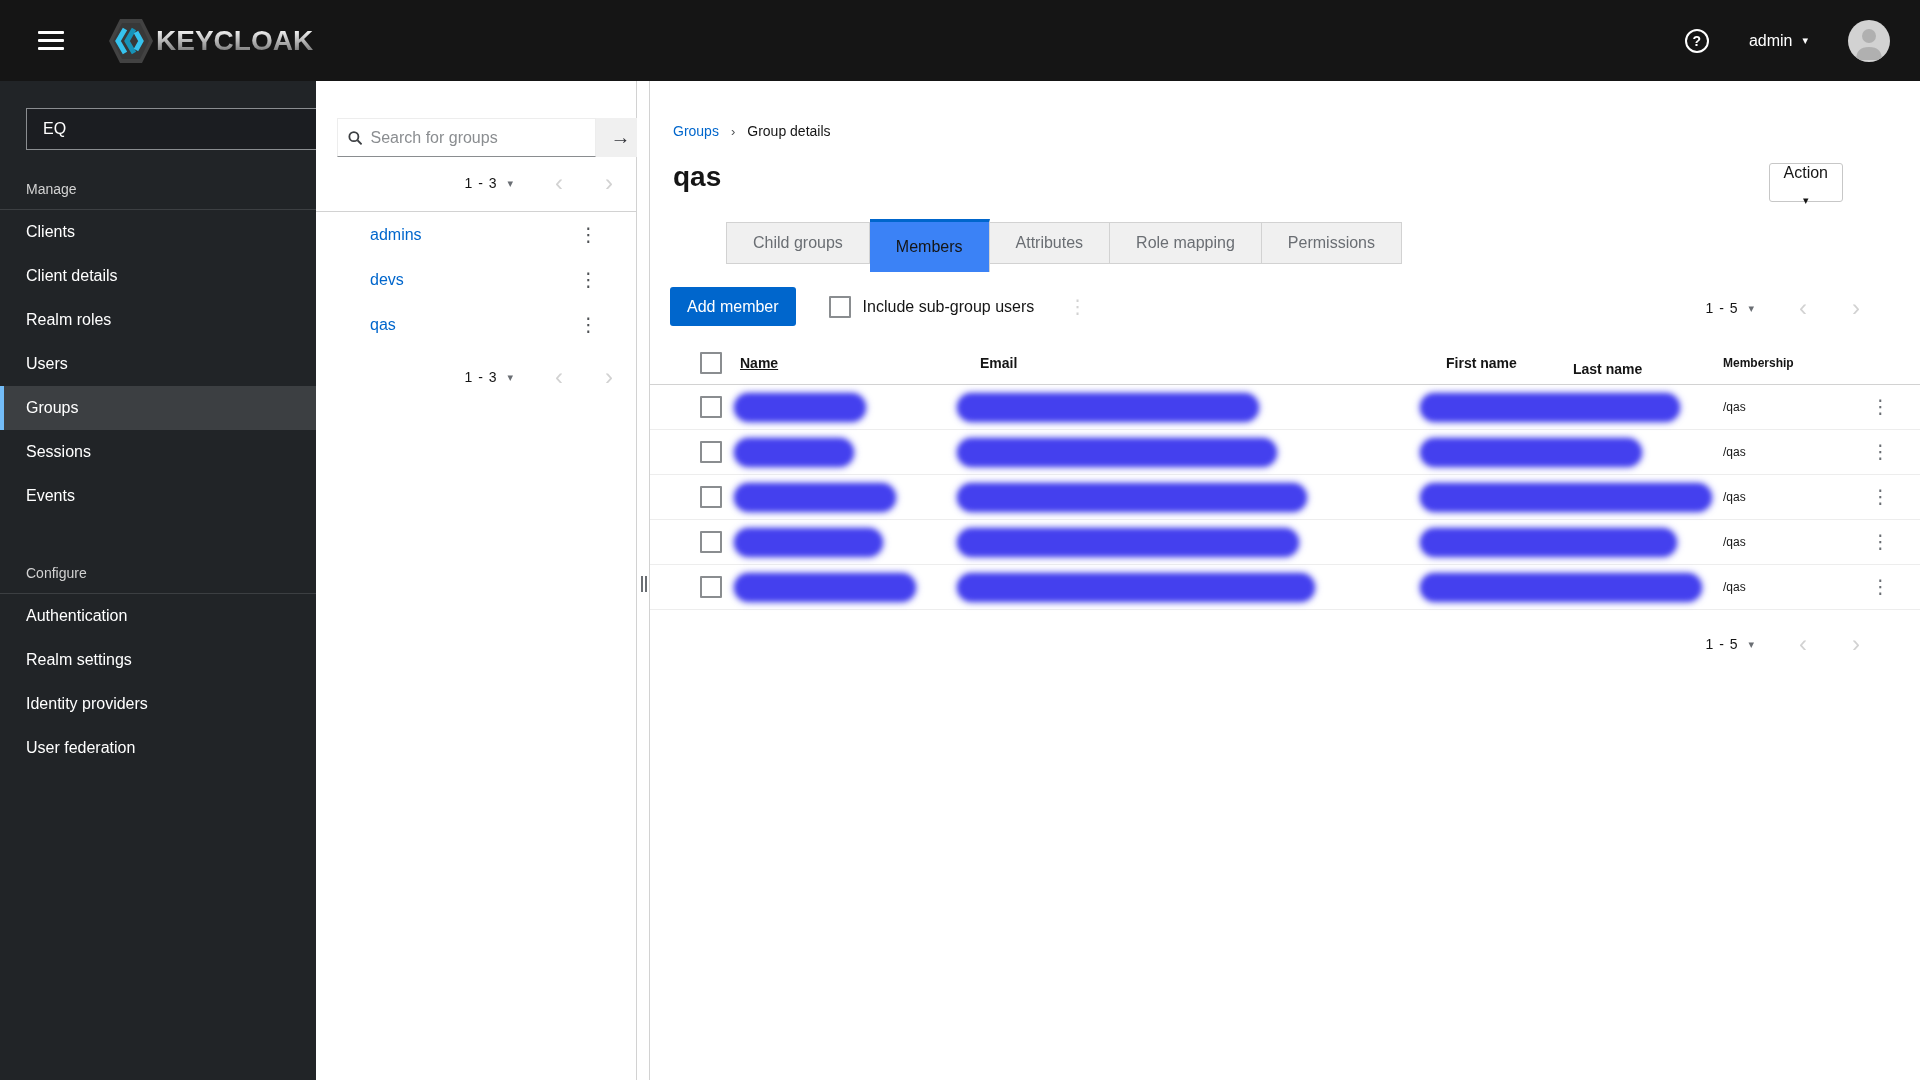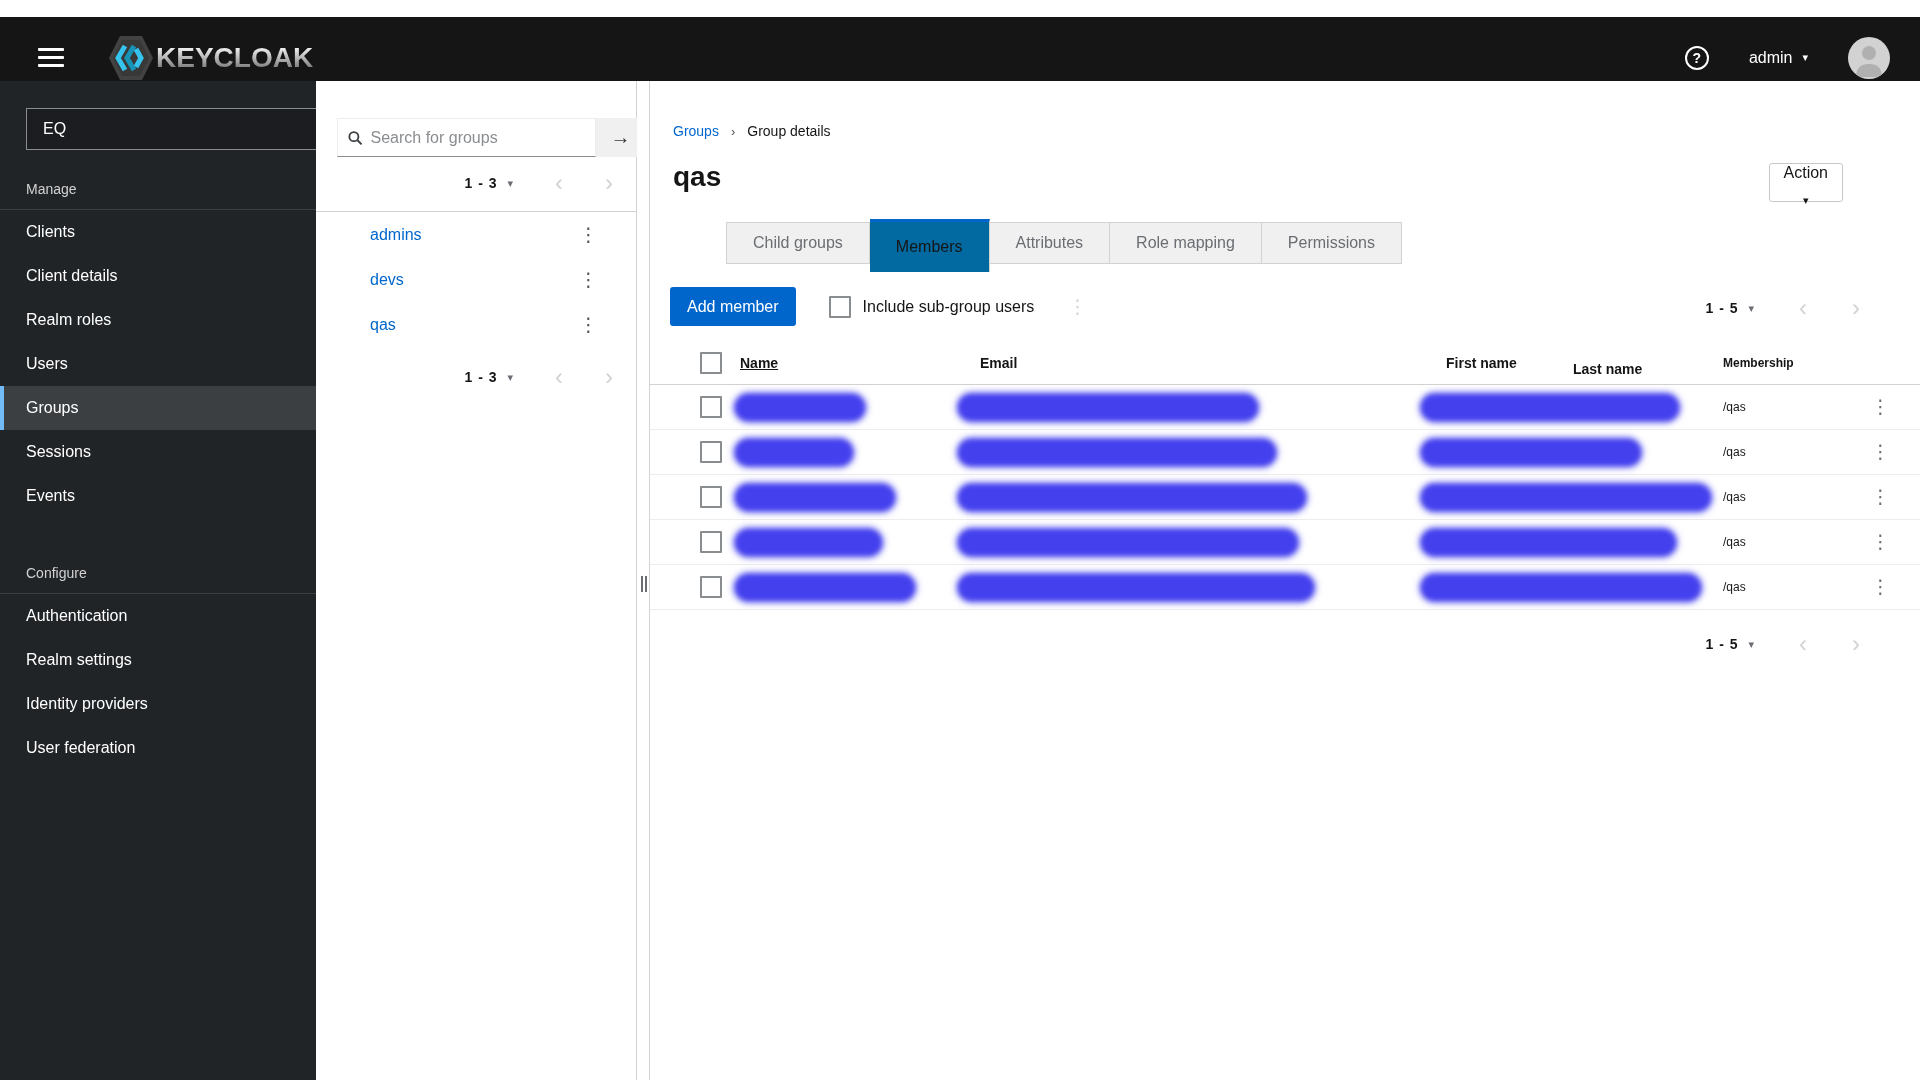--- a/index.html
+++ b/index.html
@@ -13,21 +13,21 @@
     --border-mid:#d2d2d2;
     --border-dark:#8a8d90;
     --text-dark:#151515;
     --text-gray:#6a6e73;
   }
   *{box-sizing:border-box;margin:0;padding:0;}
   html,body{width:1920px;height:1080px;overflow:hidden;}
   body{font-family:"Liberation Sans","DejaVu Sans",sans-serif;background:#fff;position:relative;}
 
   
-  .header{position:absolute;top:17px;left:0;width:1920px;height:81px;background:var(--header-bg);display:flex;align-items:center;}
+  .header{position:absolute;top:0;left:0;width:1920px;height:81px;background:var(--header-bg);display:flex;align-items:center;}
   .hamburger{margin-left:38px;width:26px;height:19px;display:flex;flex-direction:column;justify-content:space-between;cursor:pointer;}
   .hamburger span{display:block;height:3px;background:#fff;border-radius:1px;}
   .logo{margin-left:44px;display:flex;align-items:center;gap:2px;}
   .brand-text{font-size:28px;font-weight:700;letter-spacing:0px;background:linear-gradient(to bottom,#ededed 20%,#6d6d6d 90%);-webkit-background-clip:text;background-clip:text;color:transparent;}
   .header-right{margin-left:auto;display:flex;align-items:center;margin-right:30px;gap:40px;}
   .help-icon{width:24px;height:24px;border:2px solid #fff;border-radius:50%;color:#fff;font-size:14px;font-weight:700;display:flex;align-items:center;justify-content:center;cursor:pointer;}
   .user-menu{display:flex;align-items:center;gap:10px;color:#fff;font-size:16px;cursor:pointer;}
   .caret{font-size:11px;color:#fff;}
   .avatar{width:42px;height:42px;border-radius:50%;background:#d2d2d2;overflow:hidden;display:flex;align-items:center;justify-content:center;cursor:pointer;}
 
@@ -46,21 +46,21 @@
   .groups-panel{position:absolute;top:81px;left:316px;width:321px;bottom:0;background:#fff;border-right:1px solid var(--border-mid);}
   .panel-divider{position:absolute;top:81px;left:637px;width:13px;bottom:0;background:#fff;border-right:1px solid var(--border-mid);}
   .grip{position:absolute;top:495px;left:3px;width:8px;height:16px;display:flex;gap:2px;justify-content:center;cursor:col-resize;}
   .grip i{display:block;width:2px;height:16px;background:#6a6e73;}
   .search-row{margin:37px 0 0 21px;display:flex;width:308px;height:39px;}
   .search-input{flex:1;border:1px solid var(--border-light);border-bottom:1px solid var(--border-dark);display:flex;align-items:center;padding:0 10px;gap:8px;background:#fff;}
   .search-input input{border:none;outline:none;width:100%;font-size:16px;color:#151515;font-family:inherit;}
   .search-input input::placeholder{color:#8a8d90;}
   .search-btn{width:49px;background:#f0f0f0;border:none;display:flex;align-items:center;justify-content:center;font-size:20px;color:#33343a;cursor:pointer;}
   .pager{display:flex;align-items:center;justify-content:flex-end;font-size:14px;color:#151515;}
-  .pager .range{font-weight:700;letter-spacing:1px;}
+  .pager .range{font-weight:400;letter-spacing:1px;}
   .pager .caret{color:#6a6e73;margin-left:10px;cursor:pointer;}
   .pager .chev{font-size:24px;color:#d2d2d2;line-height:1;cursor:default;font-weight:400;}
   .gp-pager-top{margin:14px 23px 0 0;gap:0;}
   .gp-pager-top .chev.left,.gp-pager-bottom .chev.left{margin-left:42px;}
   .gp-pager-top .chev.right,.gp-pager-bottom .chev.right{margin-left:42px;}
   .gp-list-divider{border-bottom:1px solid var(--border-mid);margin-top:16px;}
   .group-row{height:45px;display:flex;align-items:center;padding:0 34px 0 54px;}
   .group-link{color:var(--accent);font-size:16px;cursor:pointer;flex:1;}
   .kebab{color:#4f5255;font-size:19px;cursor:pointer;line-height:1;padding:2px 4px;}
   .gp-pager-bottom{margin:18px 23px 0 0;}
@@ -71,21 +71,21 @@
   .breadcrumb .crumb-link{color:var(--accent);cursor:pointer;}
   .breadcrumb .sep{color:#4f5255;font-size:13px;}
   .breadcrumb .crumb-current{color:var(--text-dark);}
   .page-title{margin:22px 0 0 23px;font-size:28px;font-weight:700;color:var(--text-dark);}
   .action-btn{position:absolute;top:82px;right:77px;height:39px;padding:0 14px;background:#fff;border:1px solid #c7c7c7;border-radius:3px;font-size:16px;color:var(--text-dark);display:flex;align-items:center;gap:12px;cursor:pointer;font-family:inherit;flex-direction:column;}
   .action-btn .caret{color:#151515;}
 
   .tabs{margin:26px 0 0 76px;display:flex;align-items:flex-start;height:53px;}
   .tab{height:42px;margin-top:3px;padding:8px 26px;background:#f0f0f0;border:1px solid var(--border-mid);border-left:none;display:flex;align-items:center;font-size:16px;color:var(--text-gray);cursor:pointer;}
   .tab:first-child{border-left:1px solid var(--border-mid);}
-  .tab.active{height:53px;margin-top:0;background:#0369a1;border-top:3px solid var(--accent);border-bottom:none;color:var(--text-dark);}
+  .tab.active{height:53px;margin-top:0;background:#3b82f6;border-top:3px solid var(--accent);border-bottom:none;color:var(--text-dark);}
 
   .toolbar{margin:15px 0 0 20px;display:flex;align-items:center;position:relative;height:39px;}
   .btn-primary{height:39px;padding:0 17px;background:var(--accent);border:none;border-radius:3px;color:#fff;font-size:16px;cursor:pointer;font-family:inherit;}
   .checkbox{width:22px;height:22px;border:2px solid var(--border-dark);border-radius:1px;background:#fff;cursor:pointer;flex:none;}
   .include-wrap{display:flex;align-items:center;gap:12px;margin-left:33px;cursor:pointer;}
   .include-label{font-size:16px;color:var(--text-dark);}
   .toolbar .kebab{color:#d2d2d2;margin-left:30px;}
   .toolbar .pager{position:absolute;right:60px;top:9px;}
   .toolbar .pager .chev.left{margin-left:45px;}
   .toolbar .pager .chev.right{margin-left:45px;}

